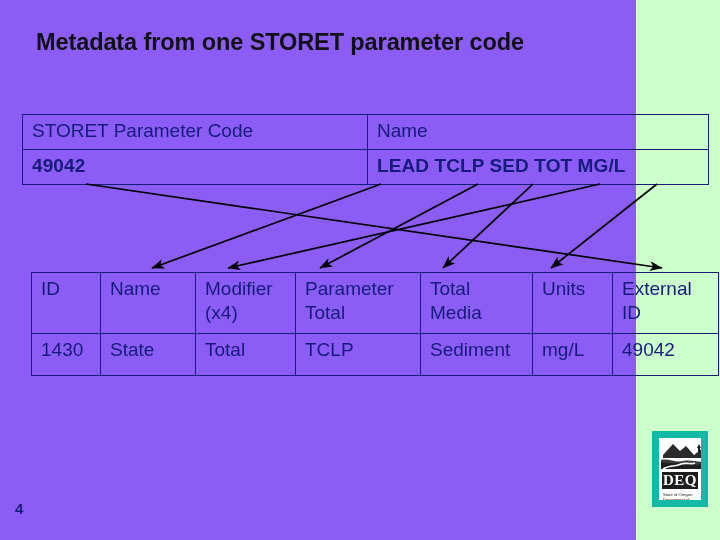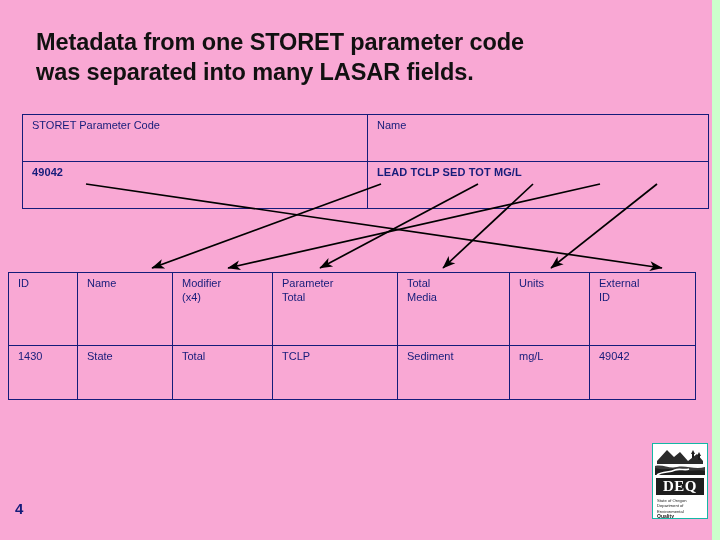--- a/index.html
+++ b/index.html
@@ -11,23 +11,23 @@
     width: 720px;
     height: 540px;
     overflow: hidden;
     background: #ccffcc;
     font-family: "Liberation Sans", sans-serif;
     position: relative;
   }
   #slide {
     position: absolute;
     left: 0; top: 0;
-    width: 712px;
+    width: 636px;
     height: 540px;
-    background: #f9a8d4;
+    background: #8b5cf6;
   }
 
   
   .title {
     position: absolute;
     left: 36px;
     top: 27px;
     width: 648px;
     font-size: 23.5px;
     font-weight: bold;
@@ -41,40 +41,40 @@
   .tbl {
     position: absolute;
     border-collapse: collapse;
     table-layout: fixed;
     color: #151c7a;
     background: transparent;
   }
   .tbl td {
     border: 1.6px solid #151c7a;
     vertical-align: top;
-    padding: 4px 7px 12px 9px;
-    font-size: 11px;
+    padding: 4px 7px 0 9px;
+    font-size: 19px;
     line-height: 1.24;
     font-weight: normal;
     color: #151c7a;
     background: transparent;
   }
 
   
   #storet-table {
     left: 22px;
     top: 114px;
     width: 686px;
   }
   #storet-table td { height: 30px; }
   #storet-table td.value { font-weight: bold; letter-spacing: 0.1px; }
 
   
   #lasar-table {
-    left: 8px;
+    left: 31px;
     top: 272px;
     width: 687px;
   }
   #lasar-table td.hdr { height: 56px; }
   #lasar-table td.cell { height: 37px; }
 
   
   #arrows {
     position: absolute;
     left: 0; top: 0;
@@ -90,25 +90,25 @@
     top: 500px;
     font-size: 15px;
     font-weight: bold;
     color: #151c7a;
   }
 
   
   #deq-logo {
     position: absolute;
     left: 652px;
-    top: 443px;
+    top: 431px;
     width: 56px;
     height: 76px;
     background: #ffffff;
-    border: 1px solid #14b8a6;
+    border: 7px solid #14b8a6;
     box-sizing: border-box;
     overflow: hidden;
   }
   #deq-logo .art {
     position: relative;
     width: 100%;
     height: 33px;
     background: #ffffff;
     overflow: hidden;
   }
@@ -133,21 +133,20 @@
   }
   #deq-logo .tagline .t-last { font-weight: bold; font-size: 5px; }
 </style>
 </head>
 <body>
 
 <div id="slide">
 
   <div class="title">
     <span class="line">Metadata from one STORET parameter code</span>
-    <span class="line">was separated into many LASAR fields.</span>
   </div>
 
   <table class="tbl" id="storet-table">
     <colgroup>
       <col style="width:345px">
       <col style="width:341px">
     </colgroup>
     <tbody>
       <tr>
         <td class="hdr">STORET Parameter Code</td>

